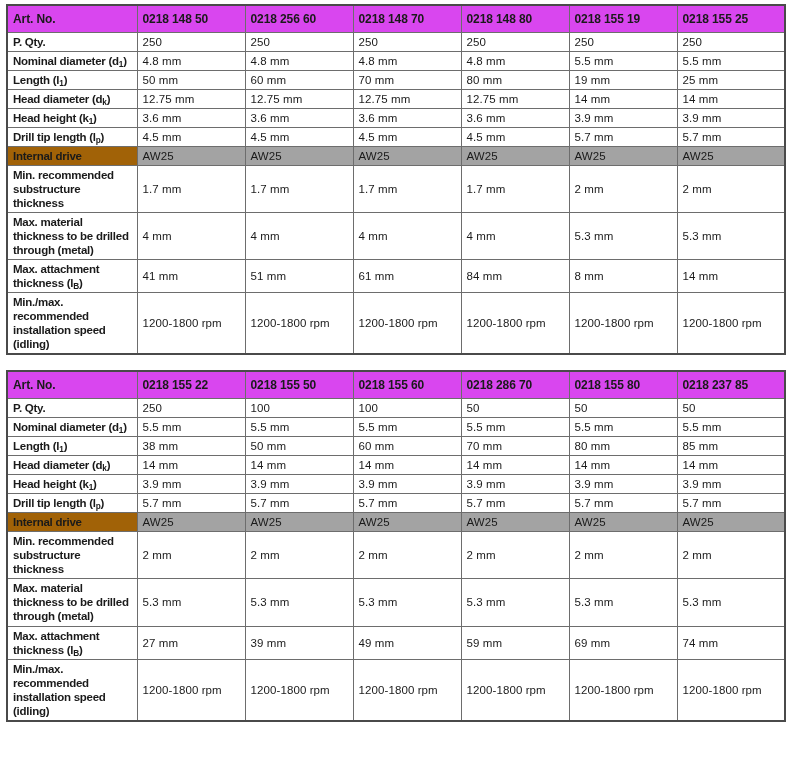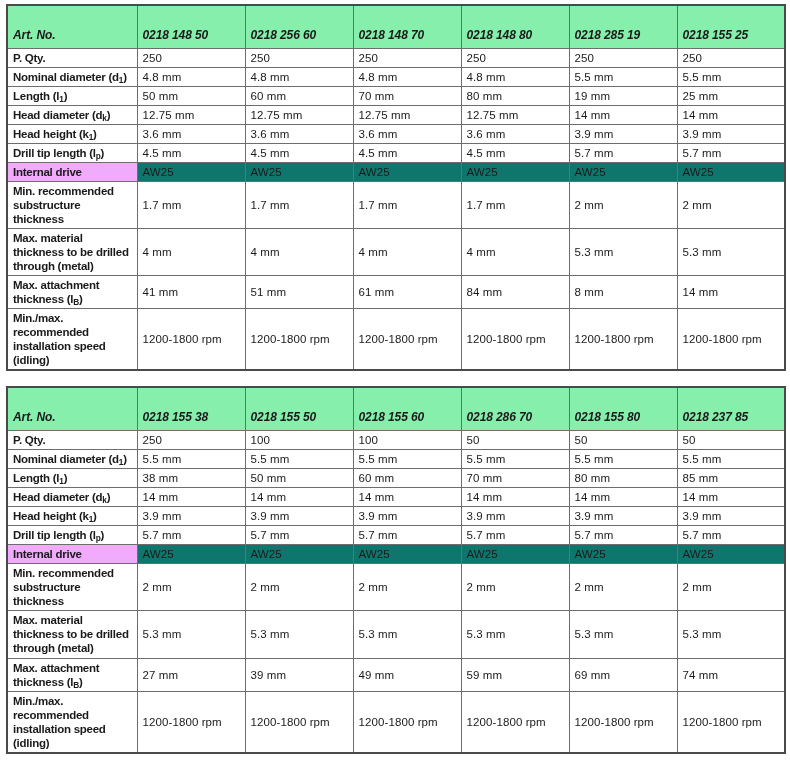--- a/index.html
+++ b/index.html
@@ -36,49 +36,48 @@
     border: 1px solid #6d6d6d;
     padding: 2px 5px;
     vertical-align: middle;
     text-align: left;
     font-size: 11.5px;
     line-height: 1.22;
     overflow: hidden;
   }
   
   tr.head-row th {
-    background: #86efac;
+    background: #d946ef;
     font-weight: bold;
     font-size: 12px;
     letter-spacing: -0.1px;
     height: 20px;
-    padding-top: 19px;
+    padding-top: 3px;
     padding-bottom: 3px;
-    font-style: italic;
   }
   
   td.row-label {
     font-weight: bold;
     font-size: 12px;
     letter-spacing: -0.25px;
     padding-right: 2px;
     margin-left: 24px;
   }
   
   td.value {
     font-weight: normal;
     font-size: 11.5px;
     letter-spacing: 0.1px;
   }
   
   tr.green-row td.value {
-    background: #0f766e;
+    background: #a3a3a3;
   }
   tr.green-row td.row-label {
-    background: #f0abfc;
+    background: #a16207;
   }
   sub {
     font-size: 0.72em;
     line-height: 0;
     vertical-align: -0.22em;
   }
 </style>
 </head>
 <body>
 
@@ -94,21 +93,21 @@
           <col class="data-col">
           <col class="data-col">
         </colgroup>
         <tbody>
           <tr class="head-row">
             <th>Art. No.</th>
             <th>0218 148 50</th>
             <th>0218 256 60</th>
             <th>0218 148 70</th>
             <th>0218 148 80</th>
-            <th>0218 285 19</th>
+            <th>0218 155 19</th>
             <th>0218 155 25</th>
           </tr>
           <tr>
             <td class="row-label">P. Qty.</td>
             <td class="value">250</td>
             <td class="value">250</td>
             <td class="value">250</td>
             <td class="value">250</td>
             <td class="value">250</td>
             <td class="value">250</td>
@@ -211,21 +210,21 @@
           <col class="data-col">
           <col class="data-col">
           <col class="data-col">
           <col class="data-col">
           <col class="data-col">
           <col class="data-col">
         </colgroup>
         <tbody>
           <tr class="head-row">
             <th>Art. No.</th>
-            <th>0218 155 38</th>
+            <th>0218 155 22</th>
             <th>0218 155 50</th>
             <th>0218 155 60</th>
             <th>0218 286 70</th>
             <th>0218 155 80</th>
             <th>0218 237 85</th>
           </tr>
           <tr>
             <td class="row-label">P. Qty.</td>
             <td class="value">250</td>
             <td class="value">100</td>

